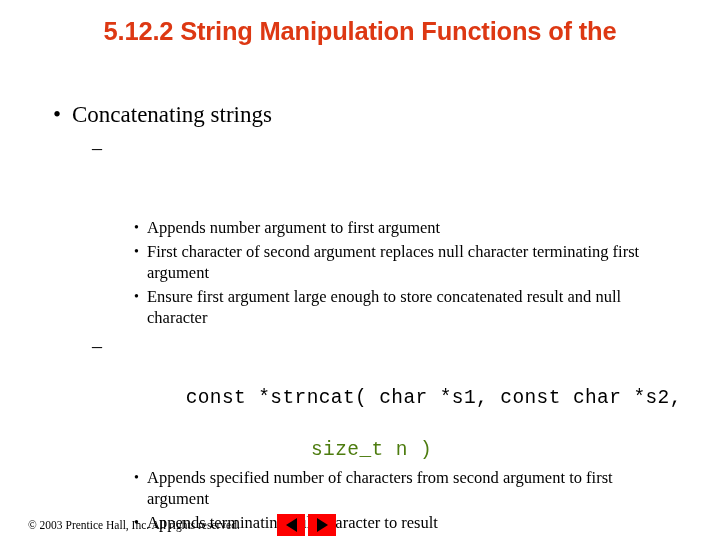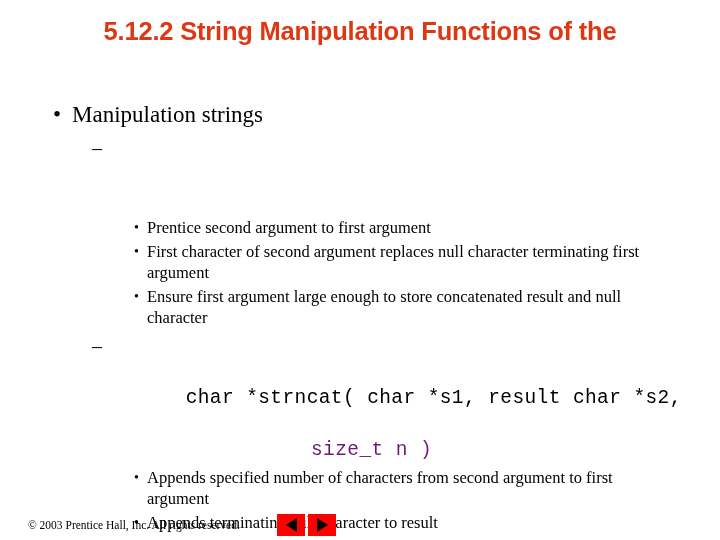--- a/index.html
+++ b/index.html
@@ -73,21 +73,21 @@
     font-family: "Liberation Serif", "DejaVu Serif", serif;
     font-size: 20px;
     line-height: 26px;
     letter-spacing: 0;
   }
   .lvl2-cont {
     font-family: "Liberation Mono", "DejaVu Sans Mono", monospace;
     font-size: 19.5px;
     line-height: 26px;
     letter-spacing: 0.4px;
-    color: #701a75;
+    color: #4d7c0f;
     padding-left: 113px;
     white-space: pre;
     text-align: center;
     padding-right: 90px;
   }
 
   .lvl3 {
     position: relative;
     padding-left: 147px;
     padding-right: 58px;
@@ -154,51 +154,51 @@
 <div class="slide">
 
   <div class="title-block">
     <span class="title-line">5.12.2 String Manipulation Functions of the</span>
   </div>
 
   <div class="body-block">
 
     <div class="lvl1">
       <span class="bullet">•</span>
-      <span>Manipulation strings</span>
+      <span>Concatenating strings</span>
     </div>
 
     <div class="sp-before-lvl2"></div>
 
     <div class="lvl2">
       <span class="dash">–</span>
     </div>
 
     <div class="sp-2"></div>
 
     <div class="lvl3">
       <span class="bullet">•</span>
-      <span>Prentice second argument to first argument</span>
+      <span>Appends number argument to first argument</span>
     </div>
     <div class="sp-3"></div>
     <div class="lvl3">
       <span class="bullet">•</span>
       <span>First character of second argument replaces null character terminating first argument</span>
     </div>
     <div class="sp-3"></div>
     <div class="lvl3">
       <span class="bullet">•</span>
       <span>Ensure first argument large enough to store concatenated result and null character</span>
     </div>
 
     <div class="sp-before-lvl2"></div>
 
     <div class="lvl2">
       <span class="dash">–</span>
-      <span>char *strncat( char *s1, result char *s2,</span>
+      <span>const *strncat( char *s1, const char *s2,</span>
     </div>
     <div class="lvl2-cont">size_t n )</div>
 
     <div class="sp-2"></div>
 
     <div class="lvl3">
       <span class="bullet">•</span>
       <span>Appends specified number of characters from second argument to first argument</span>
     </div>
     <div class="sp-3"></div>

